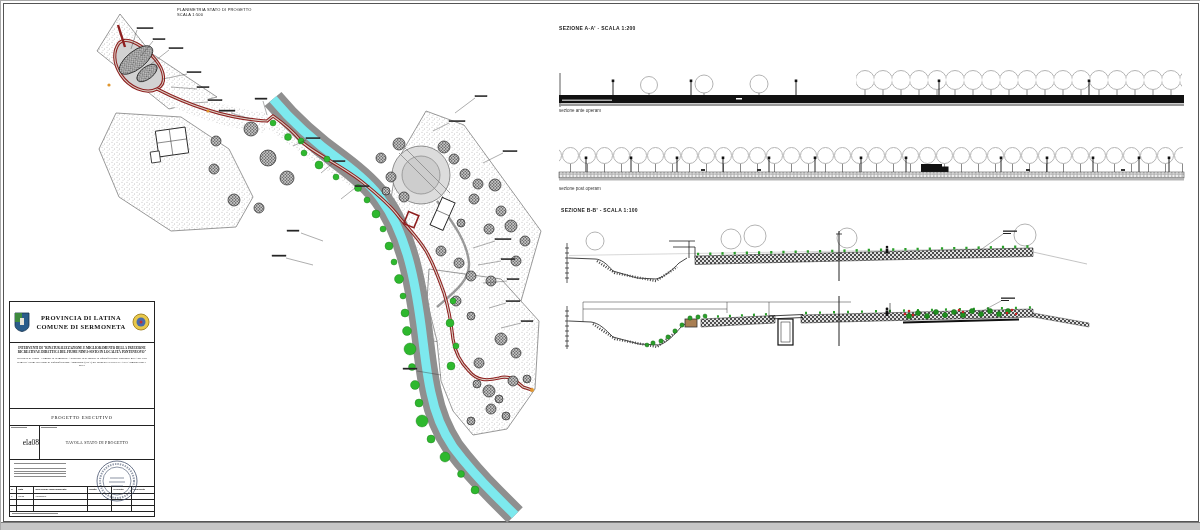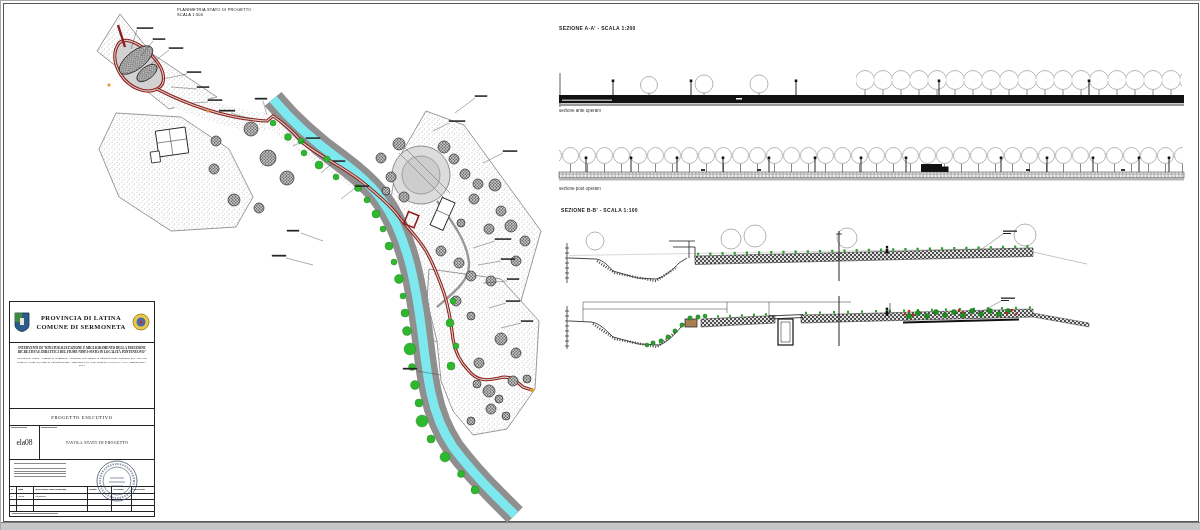--- a/index.html
+++ b/index.html
@@ -17,21 +17,21 @@
   #tb{position:absolute;left:8px;top:300px;width:144px;height:214px;border:1.2px solid #222;z-index:2;background:transparent;font-family:"Liberation Serif",serif;color:#111;}
   .tb-header{height:40px;display:flex;align-items:center;justify-content:space-between;padding:0 4px;}
   .tb-names{flex:1;text-align:center;}
   .tb-prov{font-size:6.5px;font-weight:bold;letter-spacing:.4px;}
   .tb-com{font-size:6.5px;font-weight:bold;letter-spacing:.4px;margin-top:2px;}
   .tb-desc{height:66px;border-top:1px solid #222;padding:3px 6px 0 6px;text-align:center;box-sizing:border-box;}
   .tb-ptitle{font-size:3.2px;font-weight:bold;line-height:4px;}
   .tb-psub{font-size:2.9px;line-height:3.6px;margin-top:3px;}
   .tb-phase{height:18px;border-top:1px solid #222;border-bottom:1px solid #222;display:flex;align-items:center;justify-content:center;font-size:4.6px;letter-spacing:.6px;box-sizing:border-box;}
   .tb-code{height:34px;display:flex;border-bottom:1px solid #222;box-sizing:border-box;}
-  .tb-code-l{width:29px;border-right:1px solid #222;position:relative;display:flex;align-items:center;justify-content:center;font-size:7.5px;}
+  .tb-code-l{width:29px;border-right:1px solid #222;position:relative;display:flex;align-items:center;justify-content:flex-end;font-size:7.5px;}
   .tb-code-r{flex:1;position:relative;display:flex;align-items:center;justify-content:center;font-size:4px;letter-spacing:.3px;text-align:center;}
   .tb-sig{height:26px;position:relative;}
   .rl{background:repeating-linear-gradient(to bottom,#8a8a8a 0 .8px,transparent .8px 2.6px);}
   .sig-text{position:absolute;left:4px;top:3px;width:52px;height:18px;}
   .corner-tag{position:absolute;left:1px;top:1px;width:16px;height:3px;}
   .tb-table{position:absolute;left:0;right:0;bottom:4px;border-top:1px solid #222;font-family:"Liberation Sans",sans-serif;}
   .tr{display:grid;grid-template-columns:5% 12% 37% 17% 14% 15%;border-bottom:1px solid #222;}
   .tr>div{border-right:1px solid #222;font-size:2.4px;line-height:5px;height:5px;overflow:hidden;padding-left:1px;box-sizing:border-box;}
   .tr>div:last-child{border-right:none;}
   .tr.head>div{font-weight:bold;height:6px;line-height:6px;}

